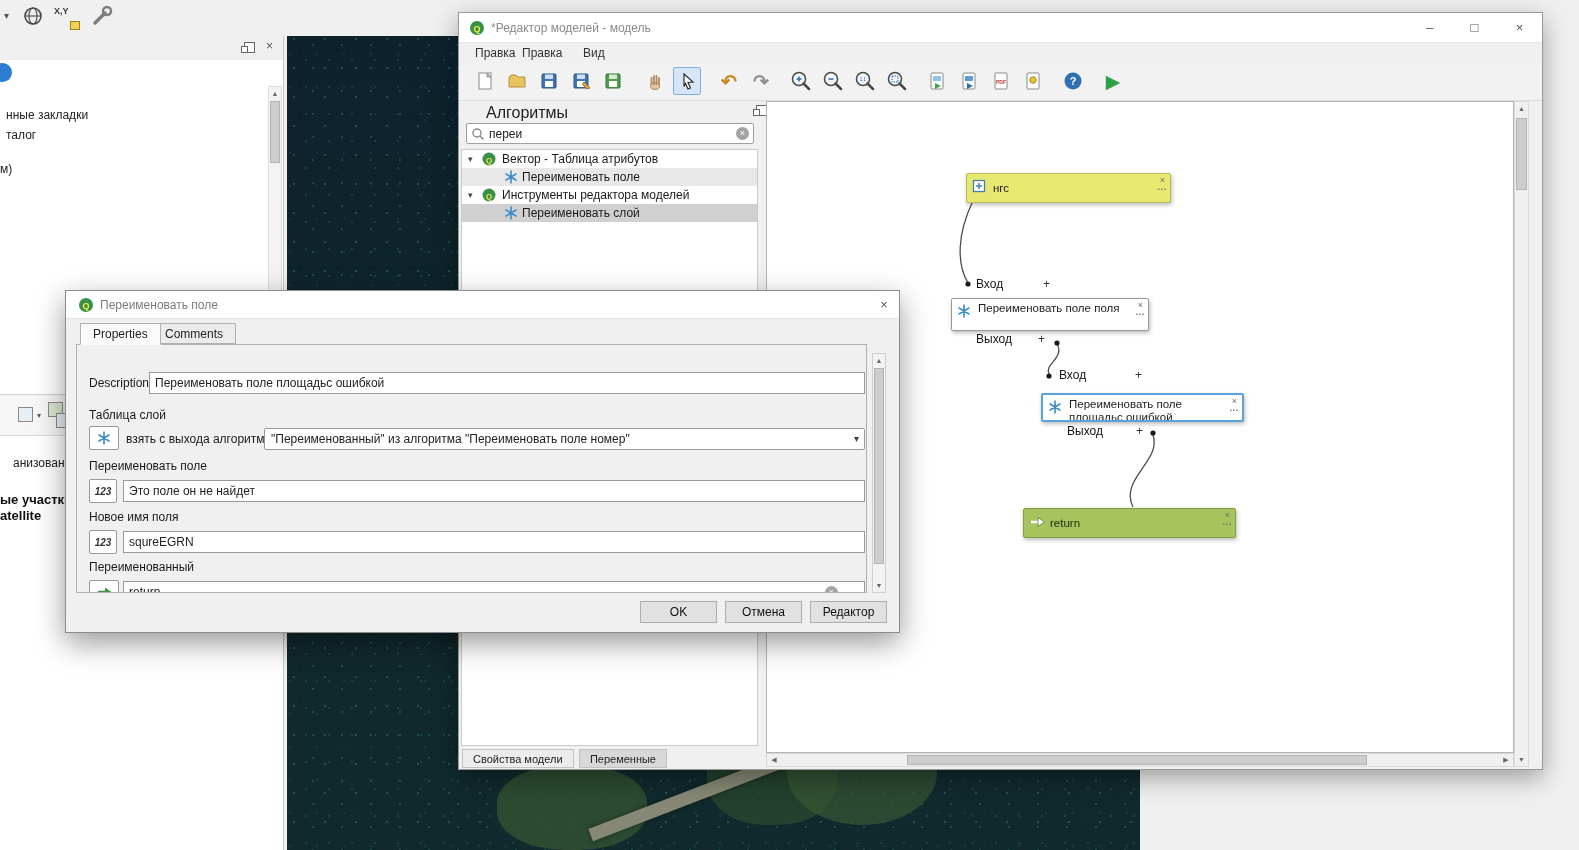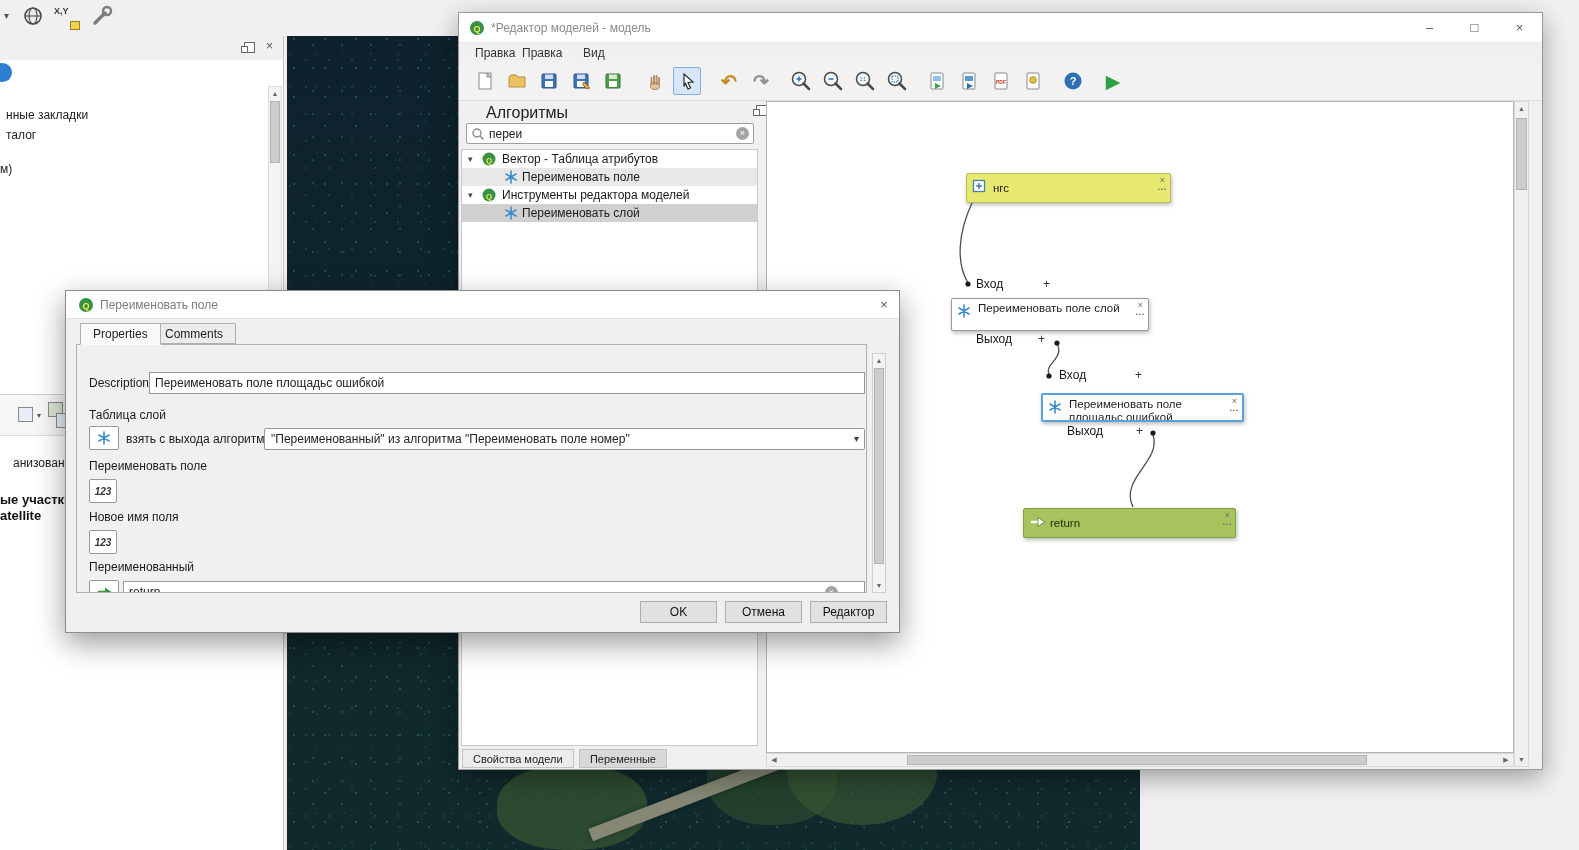--- a/index.html
+++ b/index.html
@@ -429,21 +429,21 @@
 
       <span class="port" style="left:210px;top:176px">Вход</span>
       <span class="plus" style="left:277px;top:176px">+</span>
 
       <div class="node n-alg" style="left:185px;top:197px;width:198px;height:33px">
         <span class="nicon">
           <svg width="14" height="14">
               <path d="M7 1 V13 M2 4 L12 10 M2 10 L12 4" stroke="#3e8ecb" stroke-width="1.6" stroke-linecap="round" fill="none"></path>
               <circle cx="7" cy="7" r="1.5" fill="#3e8ecb"></circle>
             </svg></span>
-        <span class="nlabel">Переименовать поле слой</span>
+        <span class="nlabel">Переименовать поле поля</span>
         <span class="nx">×</span>
         <span class="ndots">•••</span>
       </div>
 
       <span class="port" style="left:210px;top:231px">Выход</span>
       <span class="plus" style="left:272px;top:231px">+</span>
 
       <span class="port" style="left:293px;top:267px">Вход</span>
       <span class="plus" style="left:369px;top:267px">+</span>
 
@@ -513,25 +513,27 @@
       <div class="flabel" style="left:49px;top:87px">взять с выхода алгоритма</div>
       <div class="combo" style="left:187px;top:83px;width:601px">
         <span class="combo-text">"Переименованный" из алгоритма "Переименовать поле номер"</span>
         <span class="combo-caret">▾</span>
       </div>
 
       <div class="flabel" style="left:12px;top:114px">Переименовать поле</div>
       <span class="icon-btn f123" style="left:12px;top:134px">
           <span>123</span>
         </span>
+      <input class="tin" style="left: 46px; top: 135px; width: 742px;" value="Это поле он не найдет">
 
       <div class="flabel" style="left:12px;top:165px">Новое имя поля</div>
       <span class="icon-btn f123" style="left:12px;top:185px">
           <span>123</span>
         </span>
+      <input class="tin" style="left: 46px; top: 186px; width: 742px;" value="squreEGRN">
 
       <div class="flabel" style="left:12px;top:215px">Переименованный</div>
       <span class="icon-btn" style="left:12px;top:235px">
         <svg width="16" height="16">
             <line x1="2" y1="8" x2="10" y2="8" stroke="#3f9143" stroke-width="2.5"></line>
             <path d="M9 3.5 L15.5 8 L9 12.5 z" fill="#3f9143"></path>
           </svg>
         </span>
       <div class="tindiv" style="left:46px;top:236px;width:742px;height:24px">
         <span>return</span>

